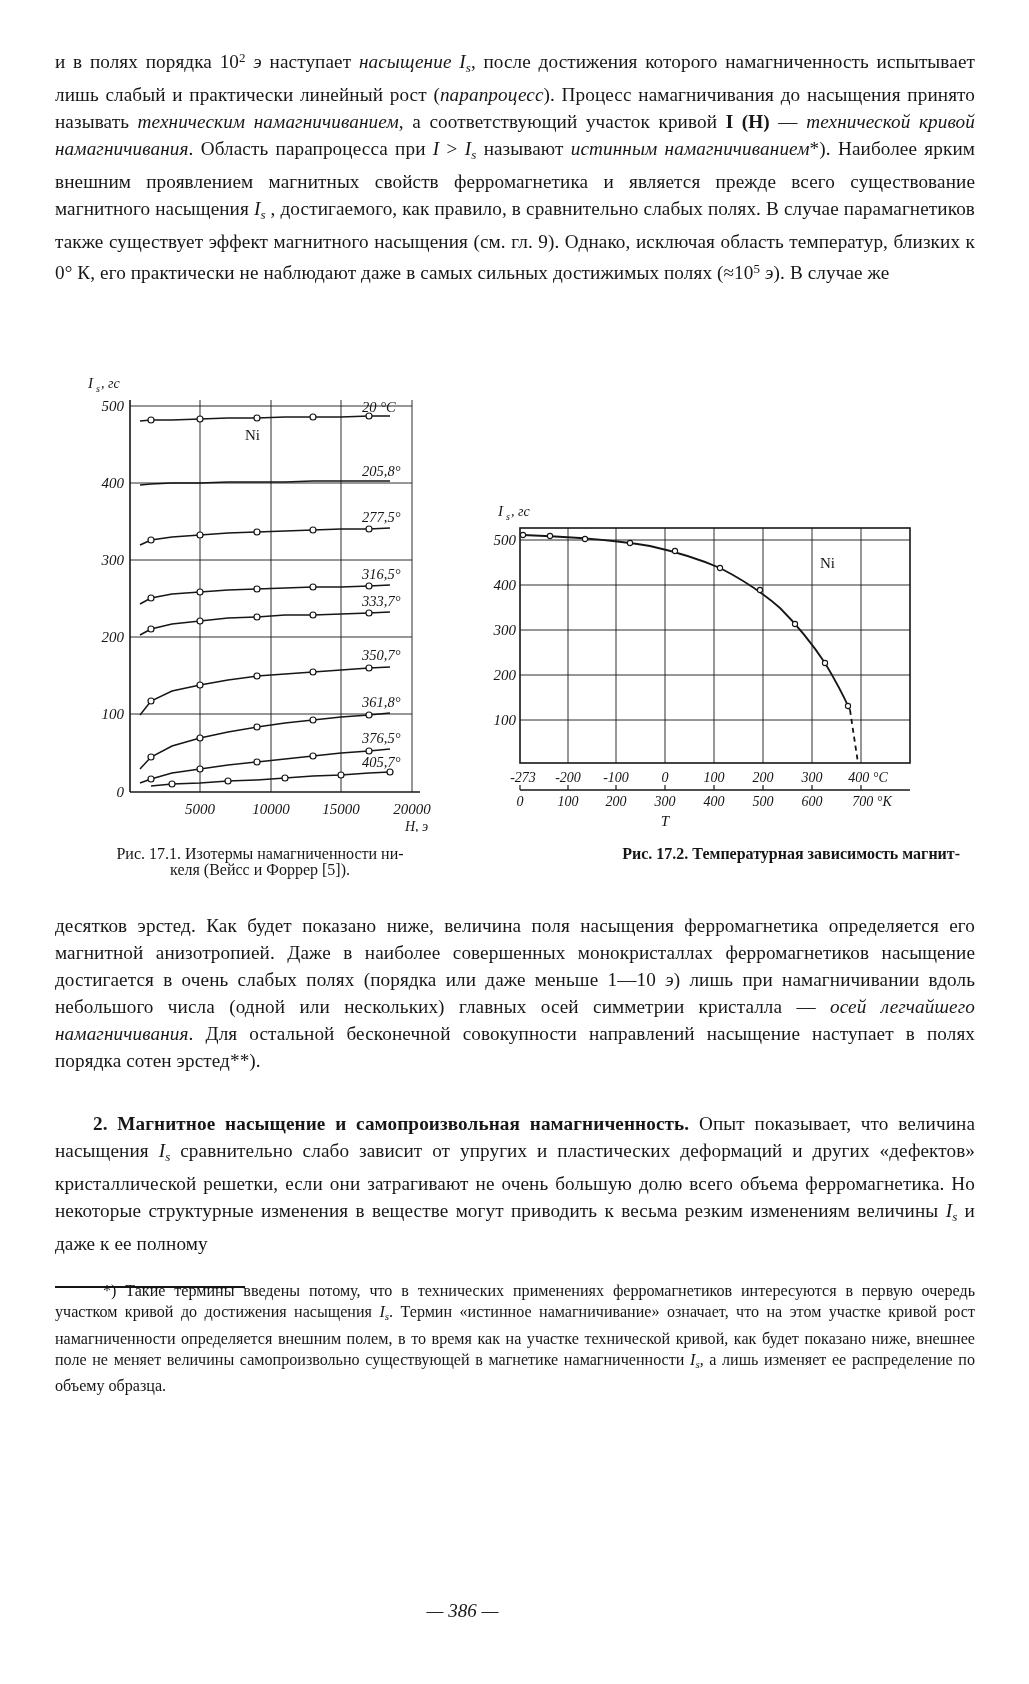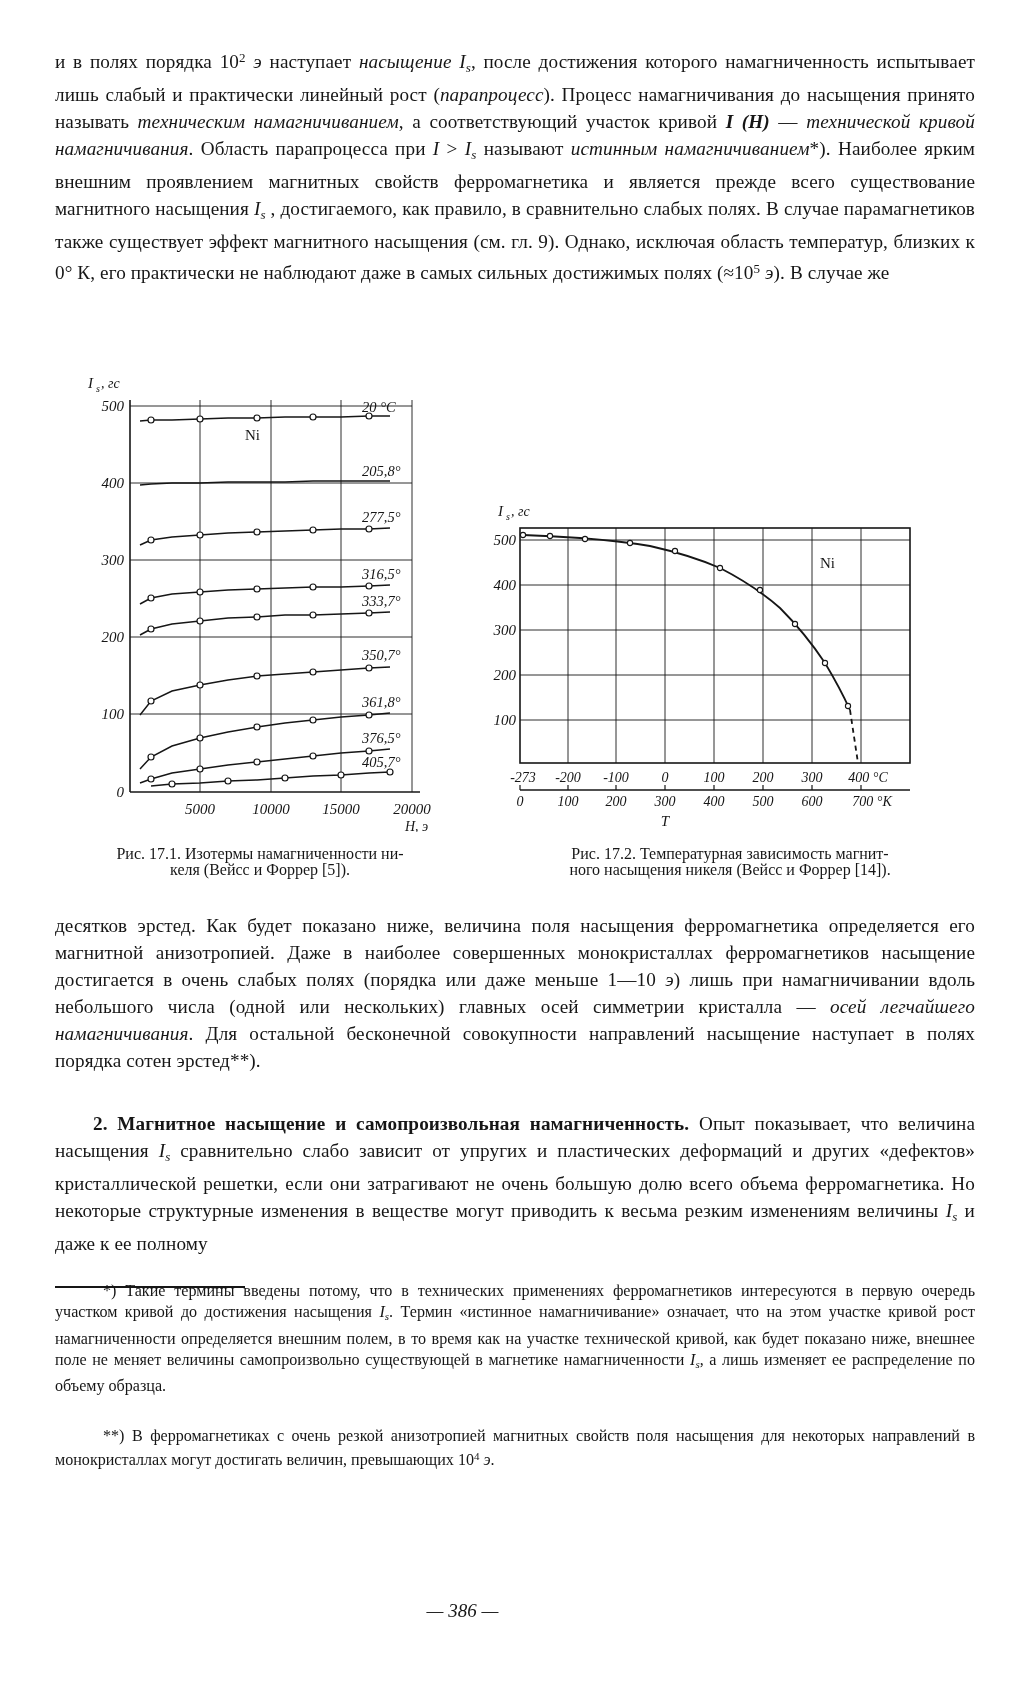--- a/index.html
+++ b/index.html
@@ -28,21 +28,21 @@
   }
   p.body-text {
     margin: 0;
     font-size: 19.2px;
     line-height: 27.1px;
     text-align: justify;
     text-justify: inter-word;
     letter-spacing: 0.1px;
   }
   .it { font-style: italic; }
-  .bi { font-style: italic; font-weight: bold; }
+  .bi { font-weight: bold; }
   .b { font-weight: bold; margin-left: 8px; }
   sub { font-size: 0.68em; vertical-align: -0.28em; }
   sup { font-size: 0.68em; vertical-align: 0.48em; }
 
   
   #para-top { top: 44px; }
 
   
   #para-right {
     position: absolute;
@@ -333,23 +333,22 @@
           <circle cx="185" cy="53" r="2.6"></circle>
           <circle cx="230" cy="70" r="2.6"></circle>
         <circle cx="270" cy="92" r="2.6"></circle>
           <circle cx="305" cy="126" r="2.6"></circle>
           <circle cx="335" cy="165" r="2.6"></circle>
         <circle cx="358" cy="208" r="2.6"></circle>
       </g>
     </svg>
   </div>
 
-  <div class="cap" style="left:500px; top:846px; width:460px; text-align:center;">
+  <div class="cap" style="left:500px; top:846px; width:460px; text-align:right;font-weight:bold;">
     <div>Рис. 17.2. Температурная зависимость магнит-</div>
-    <div>ного насыщения никеля (Вейсс и Форрер [14]).</div>
   </div>
 
   <div class="col" id="para-lower">
     <p class="body-text">
       десятков эрстед. Как будет показано ниже, величина поля насыщения ферромагнетика определяется его магнитной анизотропией. Даже в наиболее совершенных монокристаллах ферромагнетиков насыщение достигается в очень слабых полях (порядка или даже меньше 1—10 <span class="it">э</span>) лишь при намагничивании вдоль небольшого числа (одной или нескольких) главных осей симметрии кристалла — <span class="it">осей легчайшего намагничивания</span>. Для остальной бесконечной совокупности направлений насыщение наступает в полях порядка сотен эрстед**).
     </p>
   </div>
 
   <div class="col" id="para-sect">
     <p class="body-text indent">
@@ -359,21 +358,16 @@
   </div>
 
   <div class="fn-rule"></div>
 
   <div class="footnote" id="fn1">
     <p style="margin:0; text-indent:48px;">
       *) Такие термины введены потому, что в технических применениях ферромагнетиков интересуются в первую очередь участком кривой до достижения насыщения <span class="it">I<sub>s</sub></span>. Термин «истинное намагничивание» означает, что на этом участке кривой рост намагниченности определяется внешним полем, в то время как на участке технической кривой, как будет показано ниже, внешнее поле не меняет величины самопроизвольно существующей в магнетике намагниченности <span class="it">I<sub>s</sub></span>, а лишь изменяет ее распределение по объему образца.
     </p>
   </div>
 
-  <div class="footnote" id="fn2">
-    <p style="margin:0; text-indent:48px;">
-      **) В ферромагнетиках с очень резкой анизотропией магнитных свойств поля насыщения для некоторых направлений в монокристаллах могут достигать величин, превышающих 10<sup>4</sup> <span class="it">э</span>.
-    </p>
-  </div>
 
   <div class="pageno">— 386 —</div>
 
 </div>
 
 </body></html>

